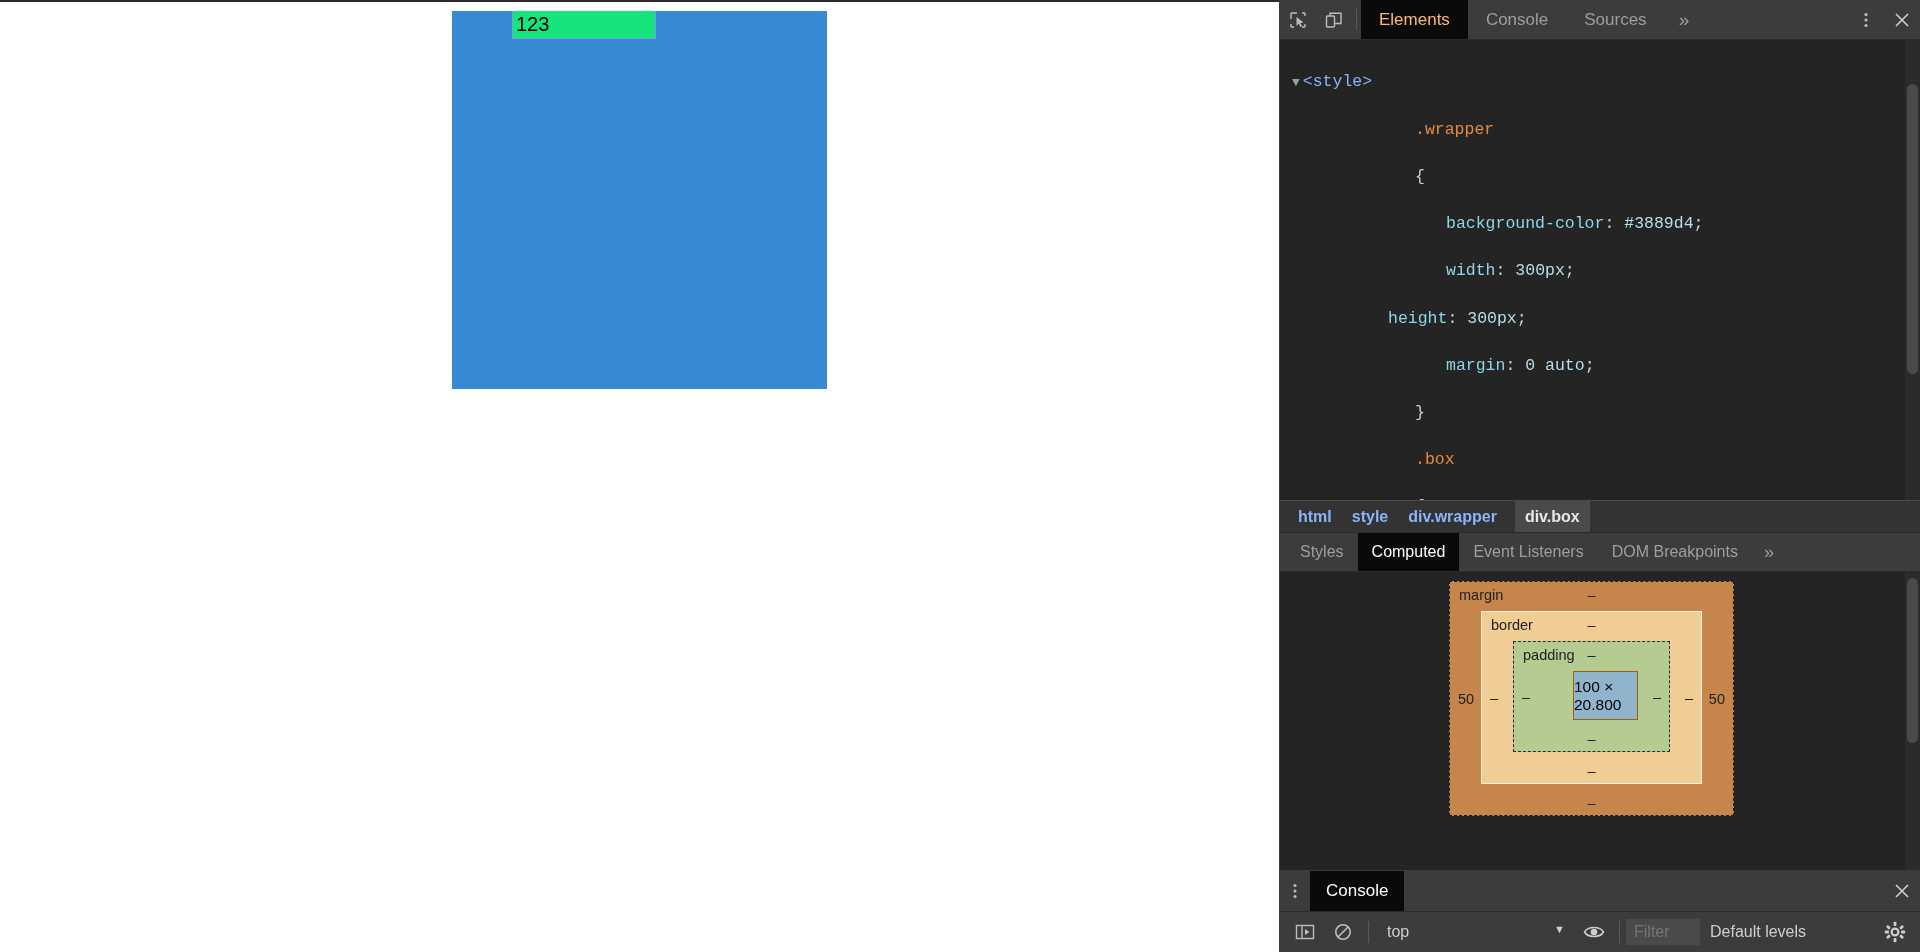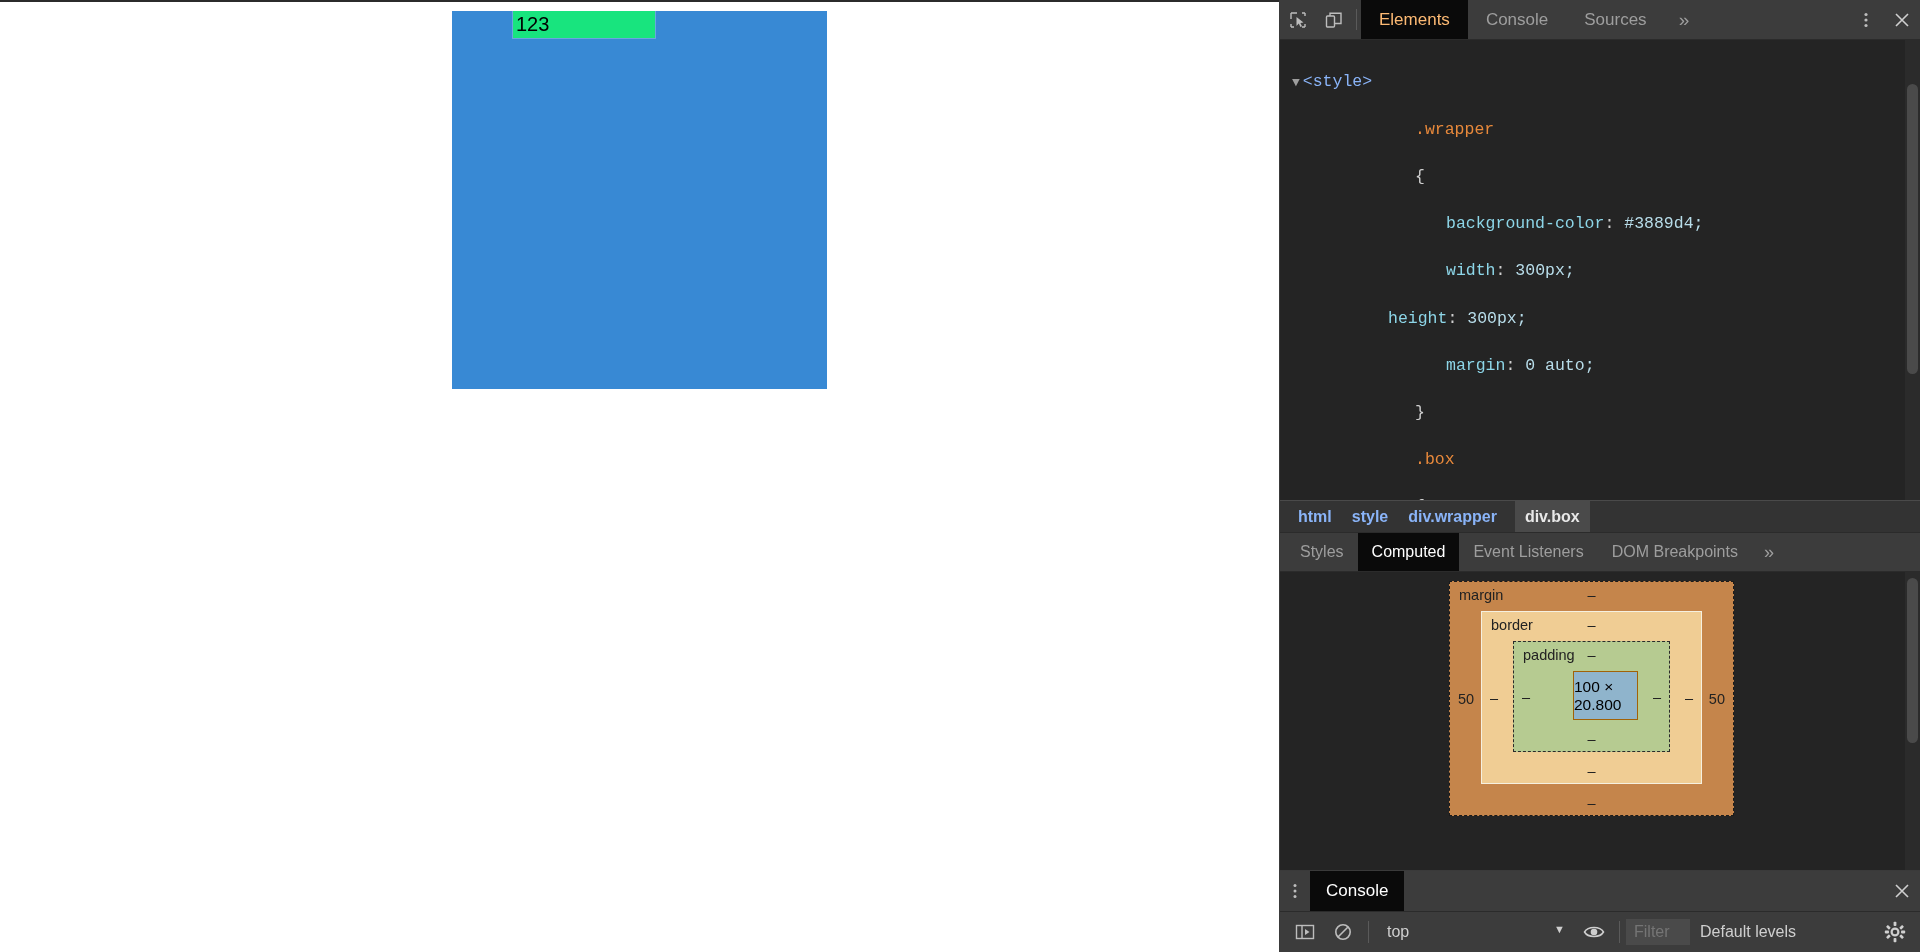--- a/index.html
+++ b/index.html
@@ -314,21 +314,21 @@
     min-width: 200px;
   }
   .ct-caret { margin-left: auto; font-size: 11px; color: #cfcfcf; }
   .ct-filter {
     background: #4a4a4a;
     color: #9e9e9e;
     font-size: 16px;
     border: none;
     outline: none;
     padding: 4px 8px;
-    width: 64px;
+    width: 74px;
     font-family: "Liberation Sans", sans-serif;
   }
   .ct-levels {
     font-size: 16px; color: #cfcfcf;
     padding: 0 10px;
     cursor: pointer;
     white-space: nowrap;
   }
   .ct-spacer { flex: 1 1 auto; }
 </style>

